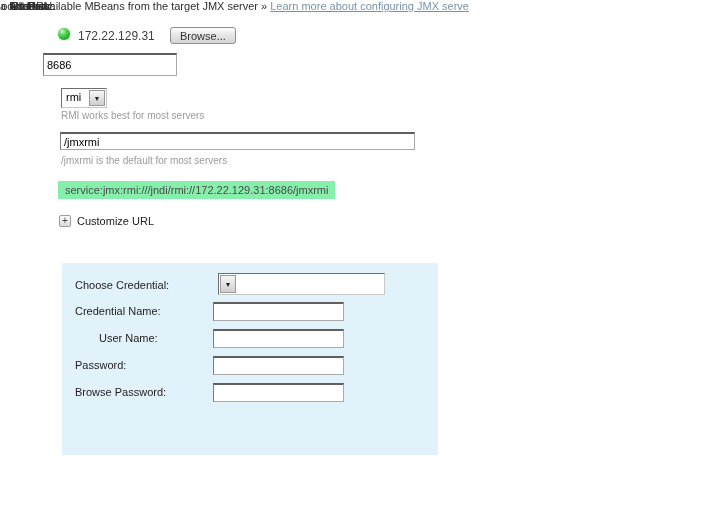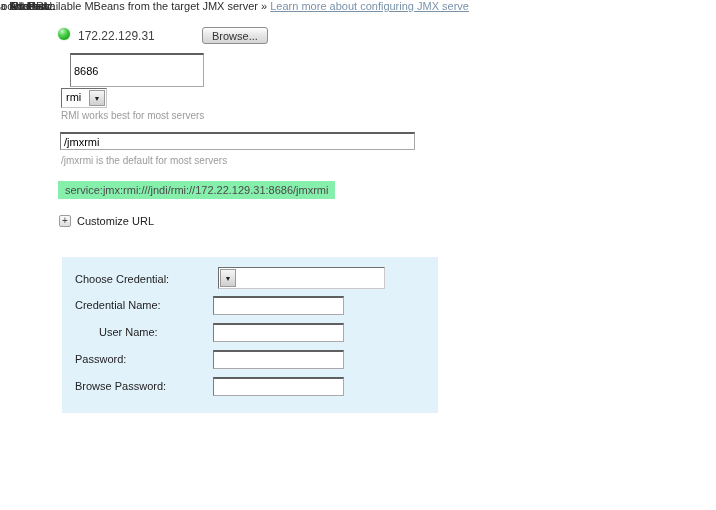--- a/index.html
+++ b/index.html
@@ -19,21 +19,21 @@
     font-family: "Liberation Sans", sans-serif; font-size: 11px;
     border: 1px solid #a9a9a9; border-top: 2px solid #5f5f5f; border-left: 1px solid #7d7d7d;
     padding: 1px 3px; outline: none;
   }
 
   .btn {
     position: absolute; height: 17px; padding: 0 9px;
     background: linear-gradient(#fefefe, #e7e7e7 45%, #d5d5d5);
     border: 1px solid #8e8e8e; border-radius: 3px;
     font-family: "Liberation Sans", sans-serif; font-size: 11px; color: #333;
-    line-height: 14px; cursor: pointer; margin-left: 32px;
+    line-height: 14px; cursor: pointer;
   }
 
   .ball {
     position: absolute; width: 12px; height: 12px; border-radius: 50%;
     background: radial-gradient(circle at 35% 28%, #c8f5c8 0%, #53d353 35%, #21b021 70%, #0f860f 100%);
     box-shadow: 0 0 1px #2b8f2b;
   }
 
   .sel {
     position: absolute; display: flex; align-items: stretch; background: #fff;
@@ -69,42 +69,42 @@
   <span>»</span>
   <span class="link">Learn more about configuring JMX serve</span>
 </div>
 
 <div class="lbl" style="left:0; top:28; width:53px;">Address:</div>
 <div class="ball" style="left:58px; top:28px;"></div>
 <div class="abs" style="left:78px; top:29px; font-size:12px; color:#3f3f3f;">172.22.129.31</div>
 <button class="btn" style="left:170px; top:27px;">Browse...</button>
 
 <div class="lbl" style="left:0; top:57; width:51px;">Port:</div>
-<input class="tin" style="left: 70px; top: 53px; width: 134px; height: 34px;" value="8686">
+<input class="tin" style="left: 43px; top: 53px; width: 134px; height: 23px;" value="8686">
 
 <div class="lbl" style="left:0; top:95; width:55px;">Protocol:</div>
 <div class="sel" style="left:61px; top:88px; width:46px; height:20px;">
   <span class="txt">rmi</span>
   <span class="arw">▼</span>
 </div>
 <div class="hint" style="left:61px; top:110px;">RMI works best for most servers</div>
 
 <div class="lbl" style="left:0; top:138; width:53px;">RL Path:</div>
 <input class="tin" style="left: 60px; top: 132px; width: 355px; height: 18px;" value="/jmxrmi">
 <div class="hint" style="left:61px; top:155px;">/jmxrmi is the default for most servers</div>
 
 <div class="lbl" style="left:0; top:183; width:53px;">oint URL:</div>
 <div class="yellowbar" style="left:58px; top:181px;">service:jmx:rmi:///jndi/rmi://172.22.129.31:8686/jmxrmi</div>
 
 <div class="plusicon" style="left:59px; top:215px;">+</div>
 <div class="abs" style="left:77px; top:215px; color:#222;">Customize URL</div>
 
 <div class="lbl" style="left:0; top:262; width:33px;">o Use:</div>
 
-<div class="panel" style="left:62px; top:257px; width:376px; height:156px;">
+<div class="panel" style="left:62px; top:263px; width:376px; height:192px;">
 
   <div class="plbl" style="left:13px; top:16px;">Choose Credential:</div>
   <div class="sel" style="left:156px; top:10px; width:167px; height:22px;">
     <span class="arw">▼</span>
   </div>
 
   <div class="plbl" style="left:13px; top:42px;">Credential Name:</div>
   <input class="tin" style="left: 151px; top: 39px; width: 131px; height: 19px;" type="text" value="">
 
   <div class="plbl" style="left:13px; top:69px;padding-left:24px;">User Name:</div>

